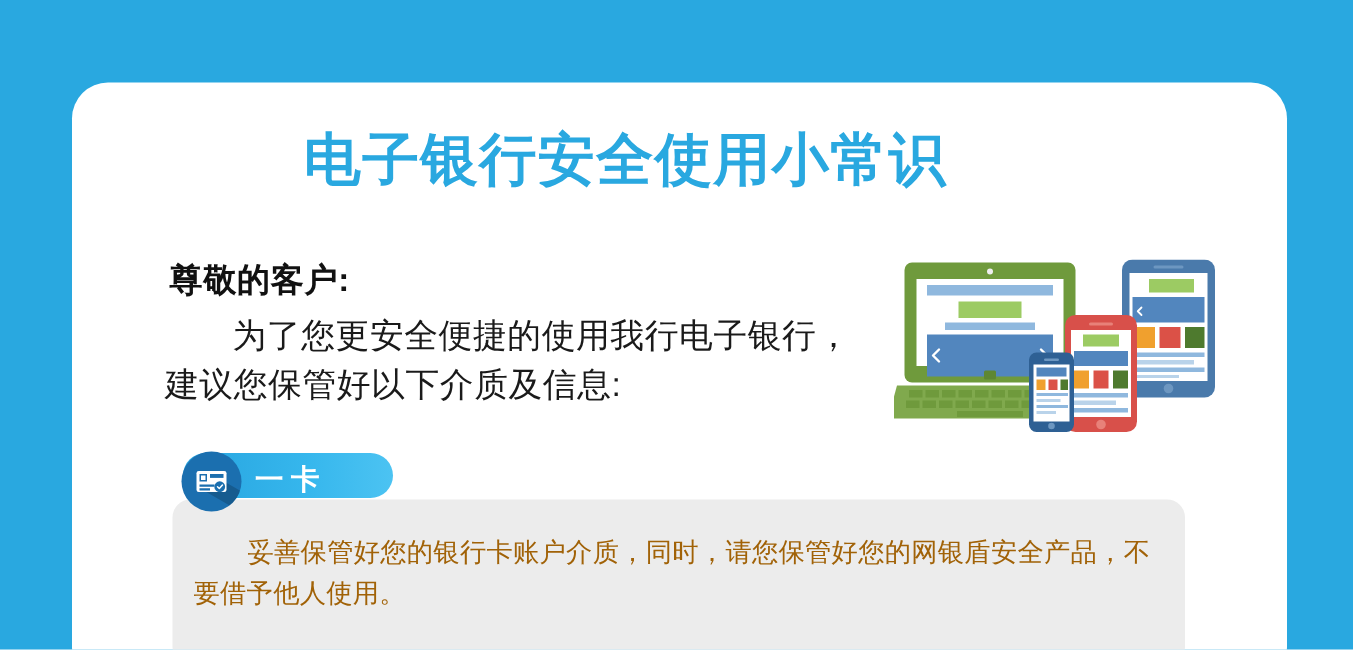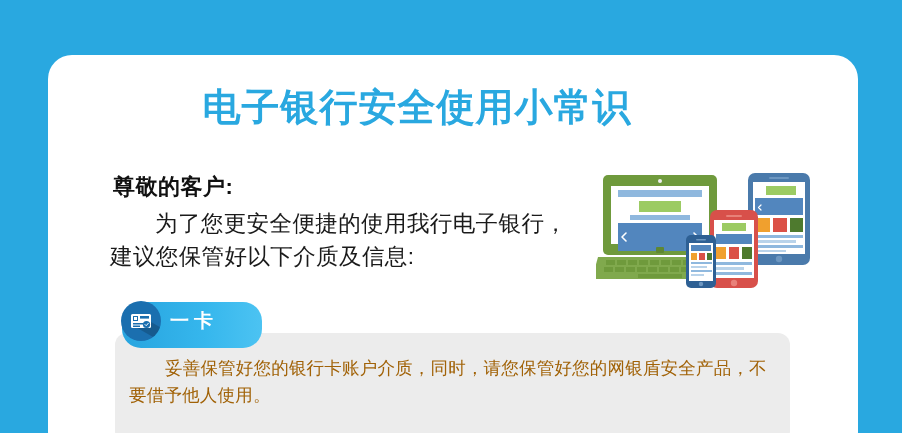--- a/index.html
+++ b/index.html
@@ -62,21 +62,21 @@
   #illustration {
     position: absolute;
     left: 548px; top: 118px;
     width: 232px; height: 118px;
   }
 
   
   #badge {
     position: absolute;
     left: 74px; top: 247px;
-    width: 140px; height: 46px;
+    width: 140px; height: 30px;
     border-radius: 19px;
     background: linear-gradient(90deg, #27A4DF 0%, #36B7ED 60%, #4CC3F2 100%);
     z-index: 3;
     text-align: center;
   }
   #badge-circle {
     position: absolute;
     left: -1px; top: -1px;
     width: 40px; height: 40px;
     border-radius: 50%;

